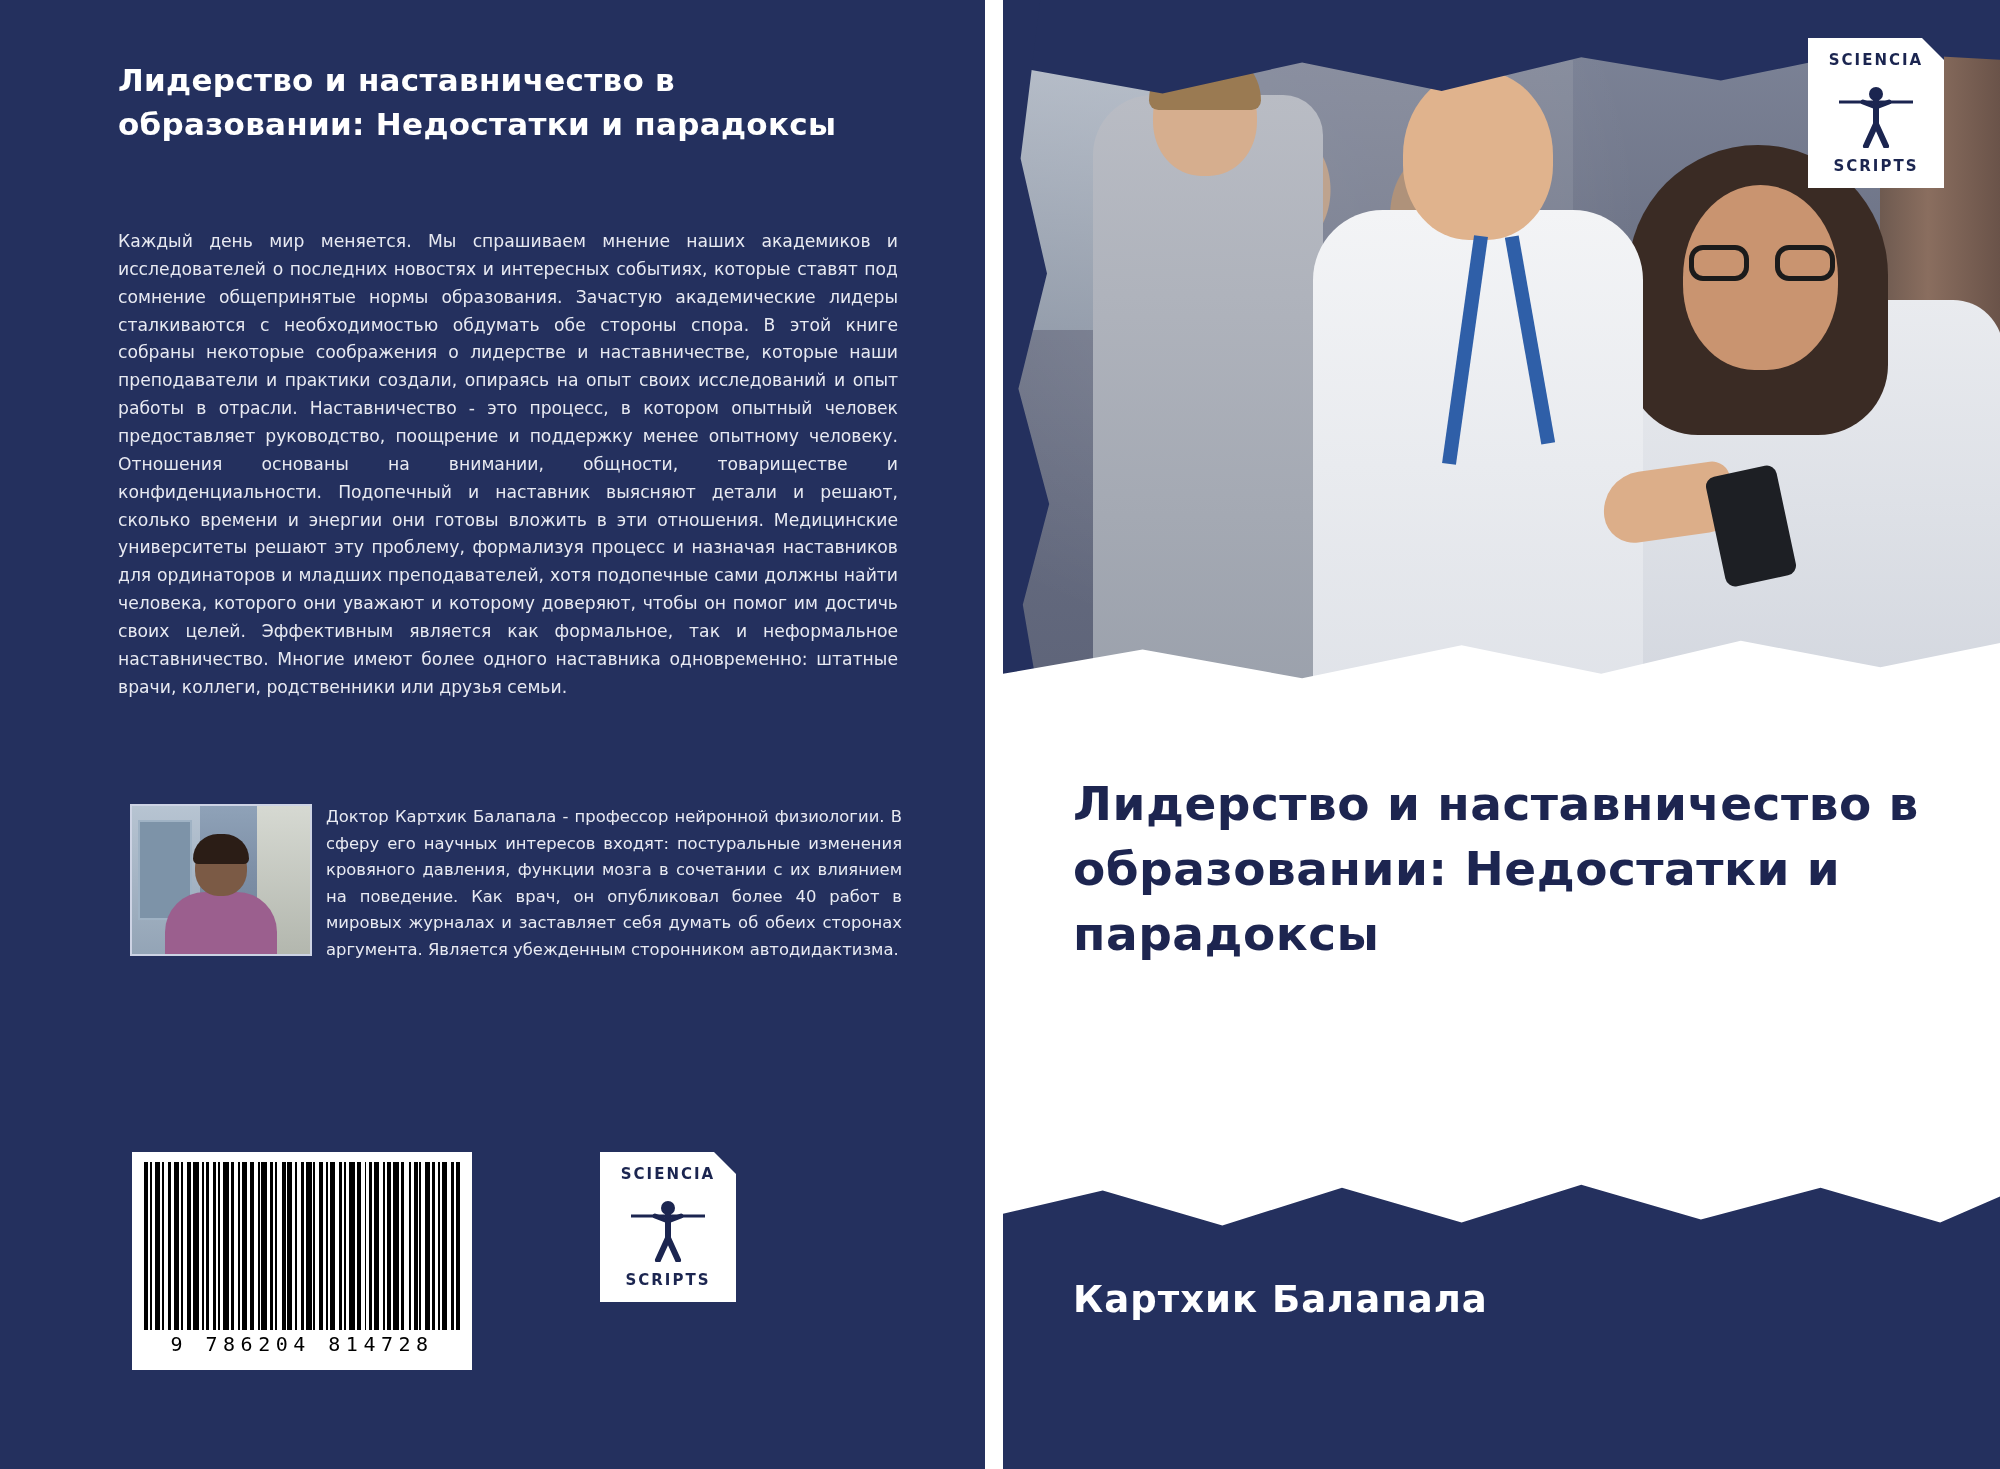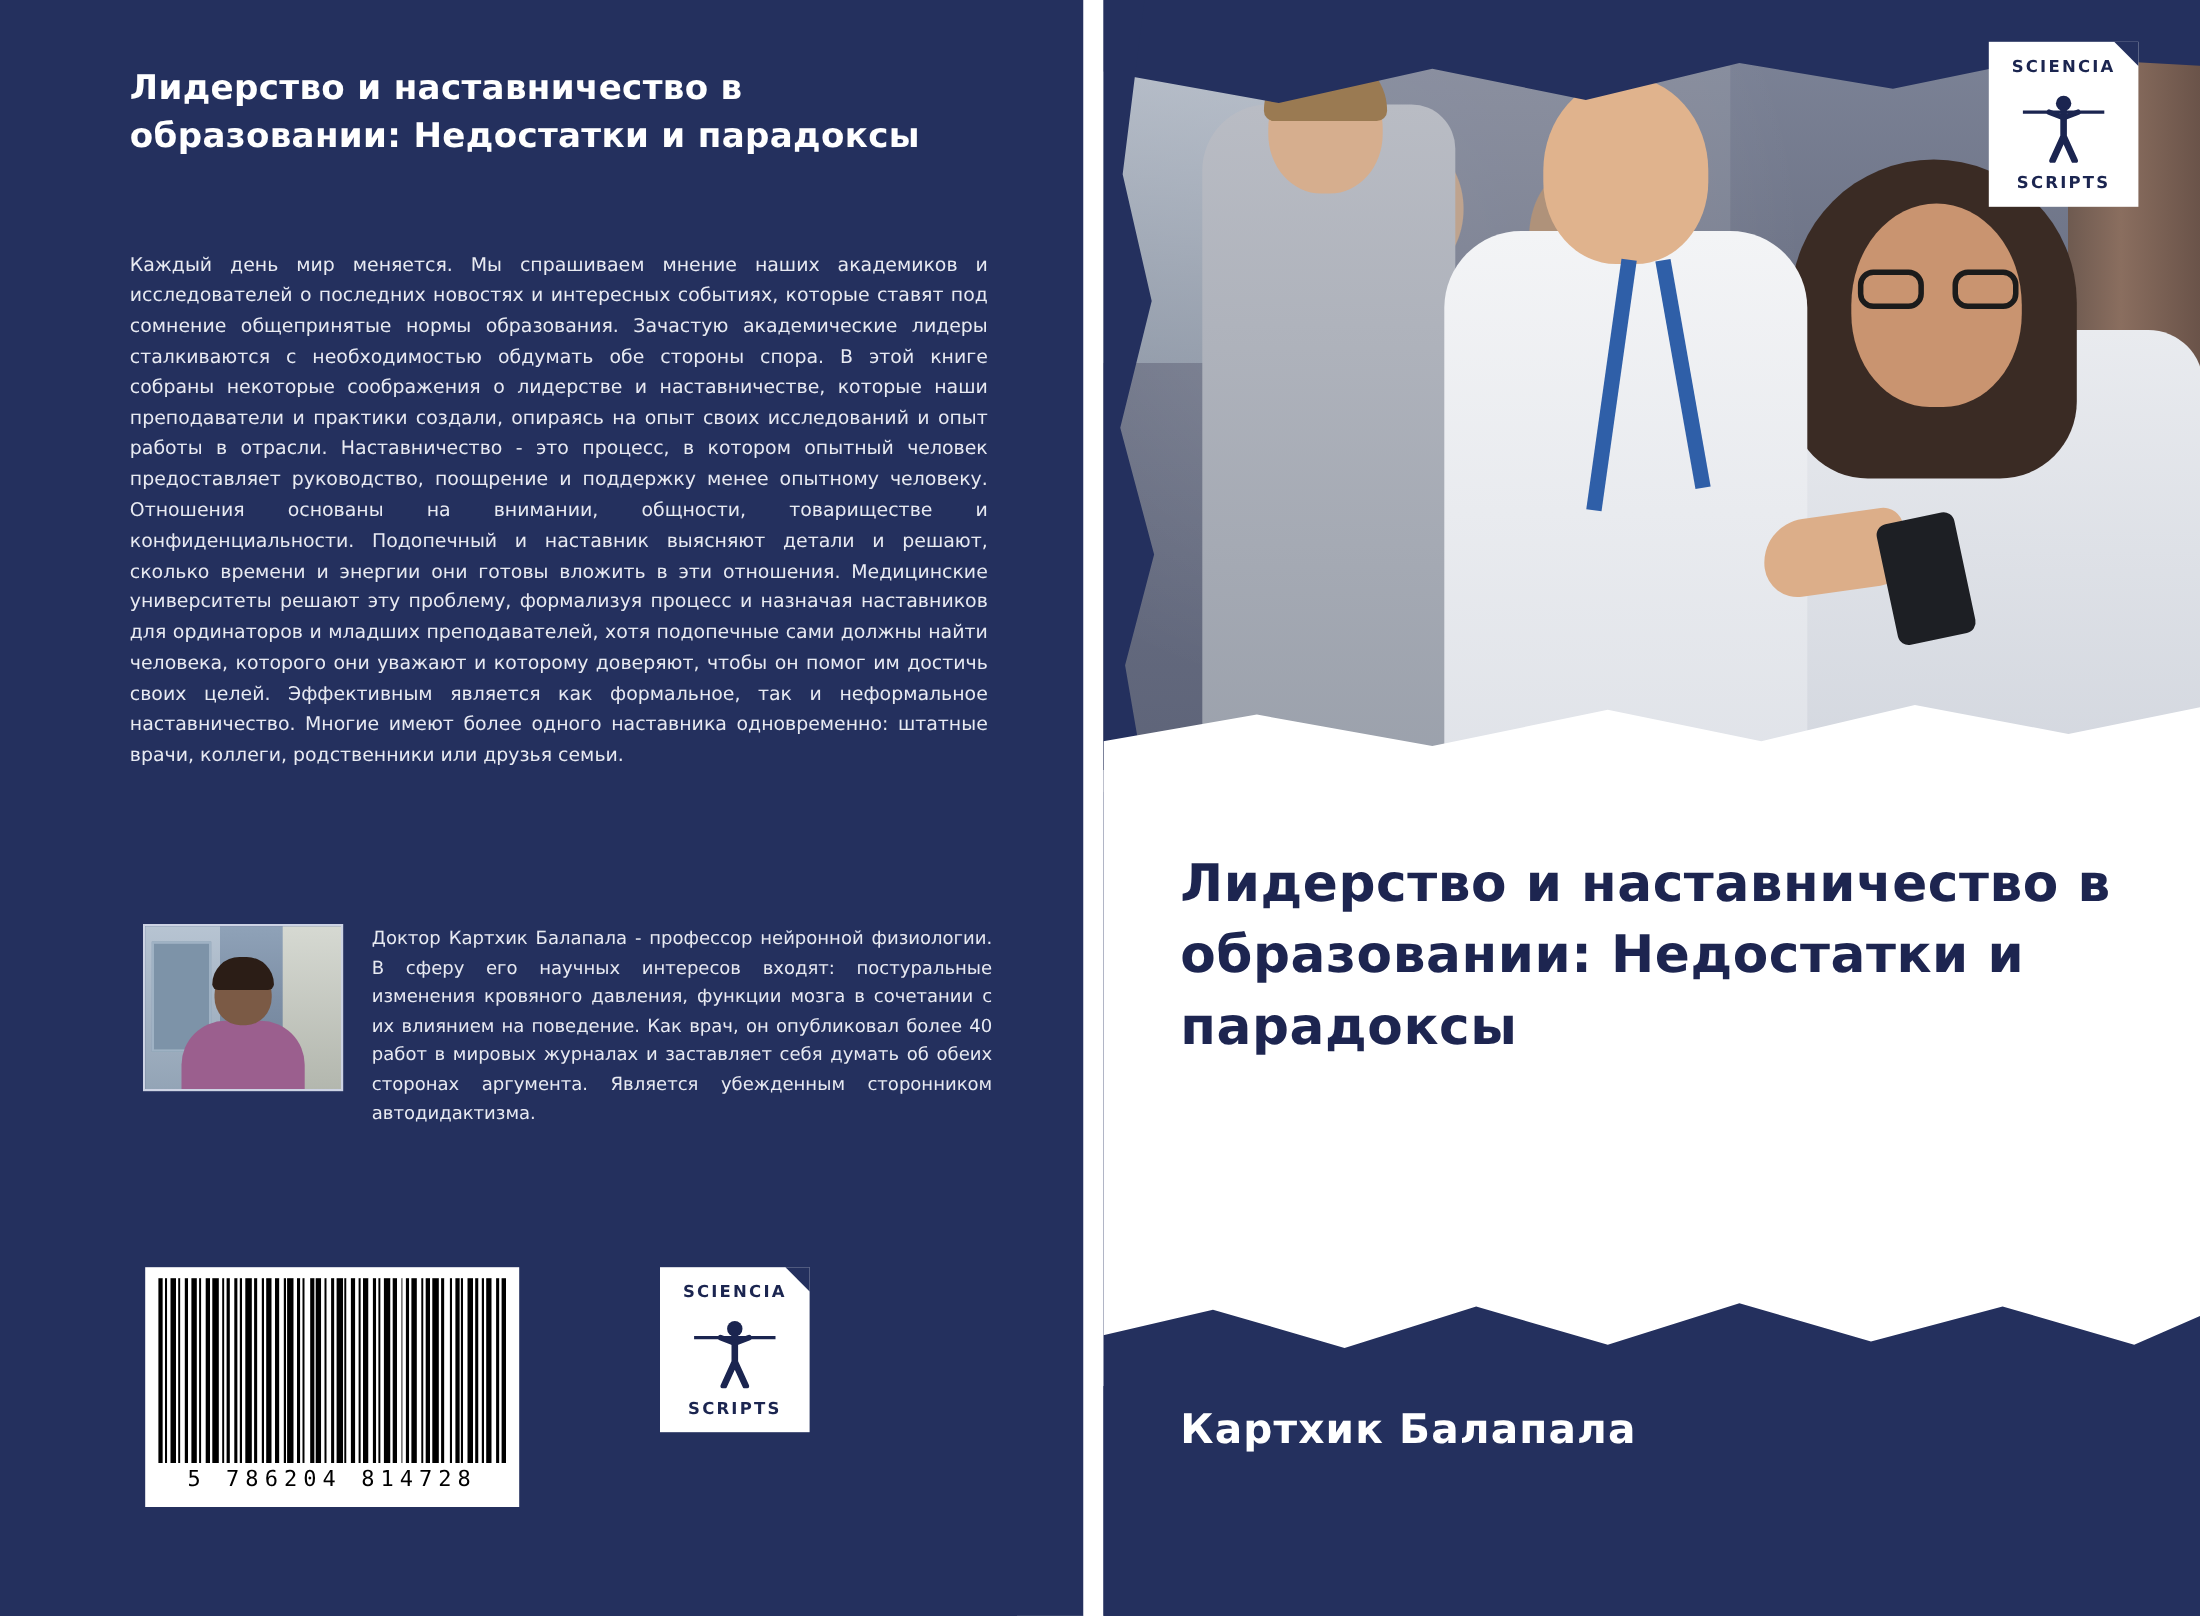--- a/index.html
+++ b/index.html
@@ -47,24 +47,24 @@
     width: 780px;
     color: #e8eaf2;
     font-size: 17.2px;
     line-height: 1.62;
     text-align: justify;
     text-justify: inter-word;
   }
   .author-block {
     position: absolute;
     left: 130px;
-    top: 840px;
+    top: 804px;
     width: 772px;
     display: flex;
-    gap: 26px;
+    gap: 14px;
     align-items: flex-start;
   }
   .author-photo {
     width: 178px;
     height: 148px;
     flex: 0 0 178px;
     border: 2px solid #cdd3e4;
     background: linear-gradient(180deg,#8fa2b8 0%, #7d8fa6 45%, #6d7f95 100%);
     position: relative;
     overflow: hidden;
@@ -445,21 +445,21 @@
         <i style="width:3px"></i>
           <i style="width:3px;background:#fff"></i>
           <i style="width:2px"></i>
           <i style="width:2px;background:#fff"></i>
         <i style="width:6px"></i>
           <i style="width:4px;background:#fff"></i>
           <i style="width:3px"></i>
           <i style="width:2px;background:#fff"></i>
         <i style="width:4px"></i>
       </div>
-      <div class="barcode-digits">5 786204 814728</div>
+      <div class="barcode-digits">9 786204 814728</div>
     </div>
 
     <div class="logo back-logo">
       <div class="logo-top">SCIENCIA</div>
       <svg class="logo-figure" viewBox="0 0 86 68">
         <line x1="6" y1="22" x2="80" y2="22" stroke="#1b2550" stroke-width="3"></line>
         <circle cx="43" cy="14" r="7" fill="#1b2550"></circle>
         <path d="M43 21 L43 44 L33 66 M43 44 L53 66" stroke="#1b2550" stroke-width="6" fill="none" stroke-linecap="round"></path>
         <path d="M43 27 L30 22 M43 27 L56 22" stroke="#1b2550" stroke-width="5" fill="none" stroke-linecap="round"></path>
       </svg>

